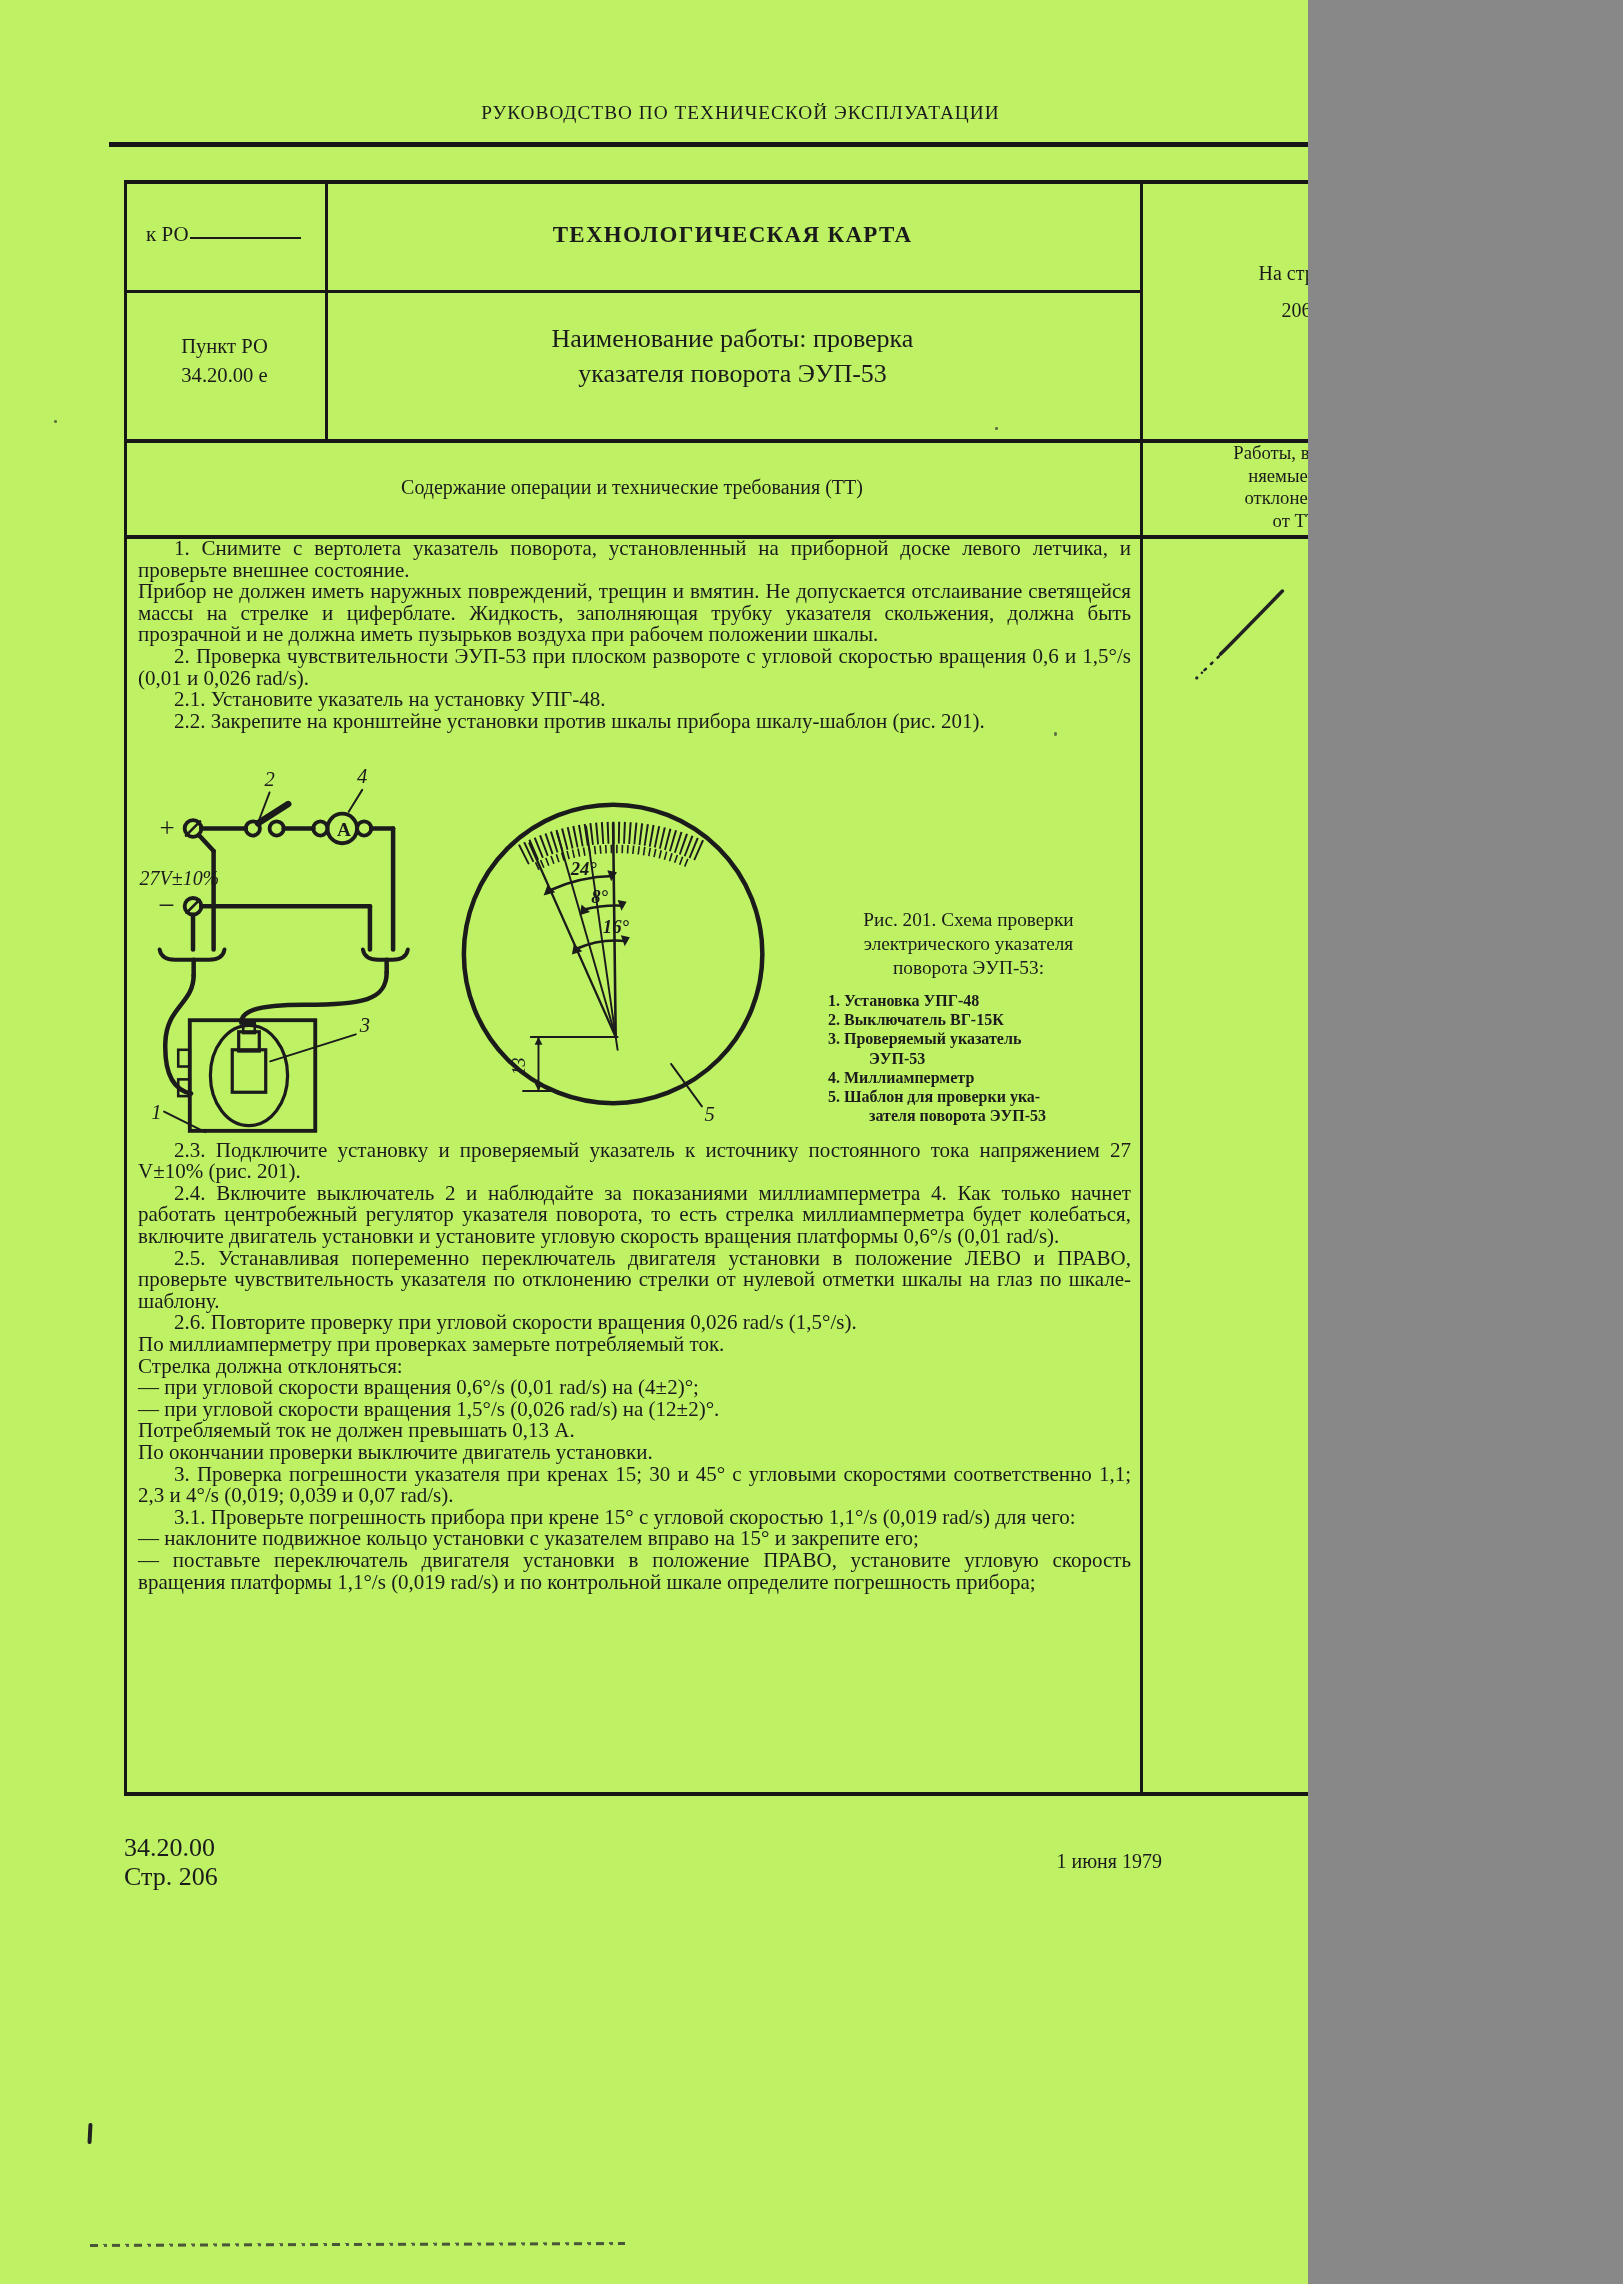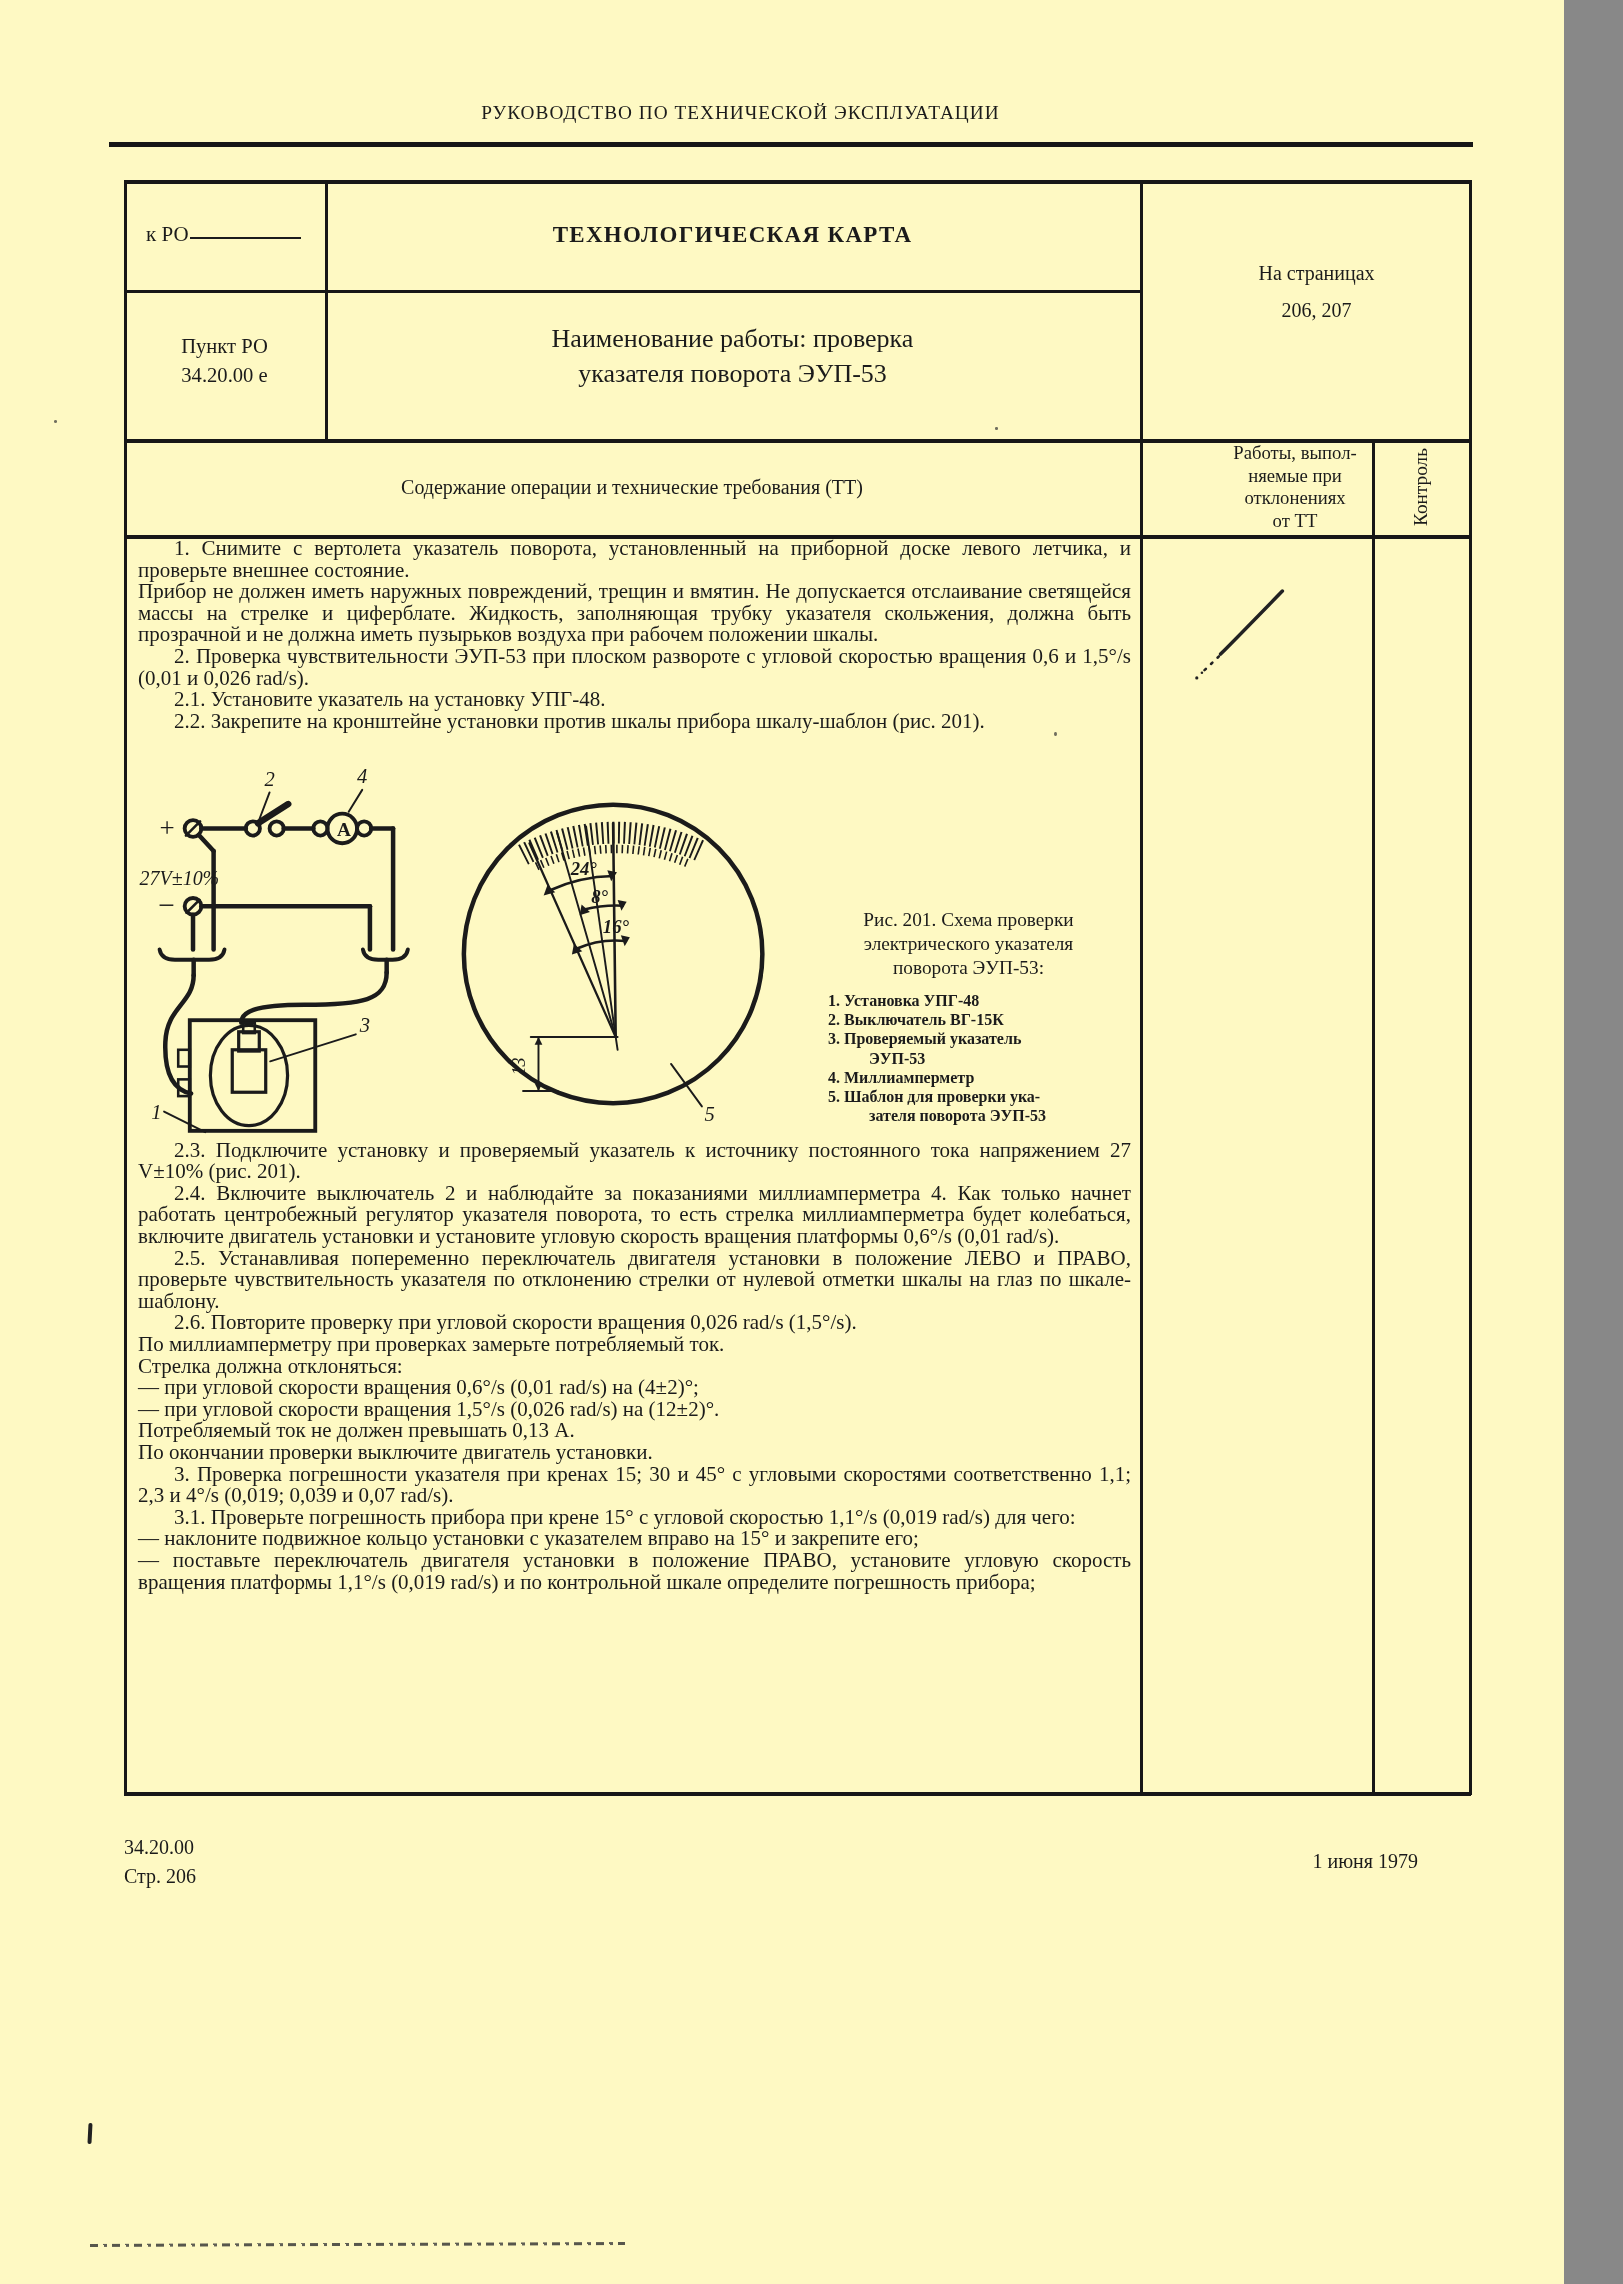--- a/index.html
+++ b/index.html
@@ -1,16 +1,16 @@
 <!DOCTYPE html>
 <html style="font-size:10.3px"><head>
 <meta charset="utf-8">
 <style>
   html,body{margin:0;padding:0;background:#888;}
-  .page{position:relative;width:1564px;height:2284px;background:#fef9c3;color:#1b1b1b;
+  .page{position:relative;width:1308px;height:2284px;background:#bef264;color:#1b1b1b;
         font-family:"Liberation Serif","DejaVu Serif",serif;overflow:hidden;}
   .abs{position:absolute;}
   
   .doc-title{left:309px;top:102px;width:863px;text-align:center;font-size:19.3px;
              letter-spacing:1px;font-weight:400;white-space:nowrap;}
   .top-rule{left:109px;top:142px;width:1364px;height:4.5px;background:#161616;}
   
   .hl,.vl{background:#171717;}
   
   .cell{display:flex;align-items:center;justify-content:center;text-align:center;}
@@ -35,21 +35,21 @@
   .content-body p{margin:0;font-size:21px;line-height:21.6px;text-align:justify;}
   .content-body p.ind{text-indent:36px;}
   .figure-row{position:relative;height:361px;margin:27px 0 19.3px 0;}
   .figure-row svg{position:absolute;left:0;top:0;overflow:visible;}
   svg text{font-family:"Liberation Serif","DejaVu Serif",serif;fill:#1b1b1b;}
   .fig-caption{position:absolute;left:690px;top:149px;width:281px;text-align:center;
                font-size:19.3px;line-height:24px;}
   .fig-legend{margin-top:10.3px;text-align:left;font-size:16px;line-height:19.3px;font-weight:700;}
   .leg-cont{padding-left:41px;}
   
-  .footer-left{left:124px;top:1833px;font-size:20px;line-height:29px;}
+  .footer-left{left:124px;top:1833px;font-size:26px;line-height:29px;}
   .footer-right{right:146px;top:1850px;font-size:20px;}
   
   .ink-mark{left:88px;top:2123px;width:3.9px;height:20.6px;background:#222;transform:rotate(3deg);border-radius:1.9px;}
   .smudge{left:90px;top:2243px;width:535px;height:2.6px;opacity:.8;transform:rotate(-0.2deg);
           background:repeating-linear-gradient(90deg,#2e2e2e 0 8.4px,transparent 8.4px 13.5px,#3a3a3a 13.5px 16.7px,transparent 16.7px 22px);}
   .speck{background:#333;border-radius:50%;opacity:.7;}
 </style>
 </head>
 <body>
 

